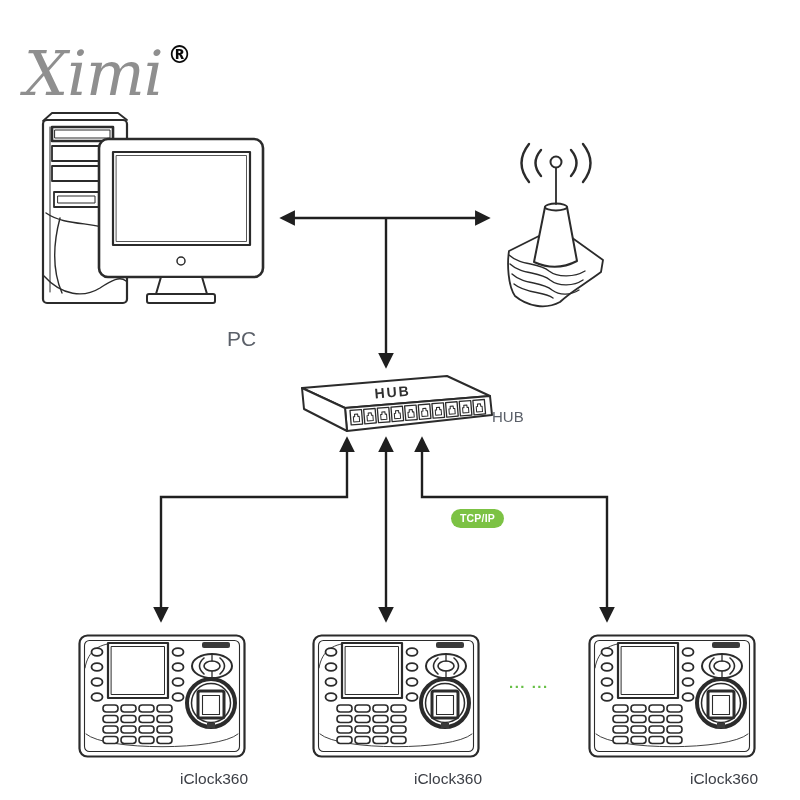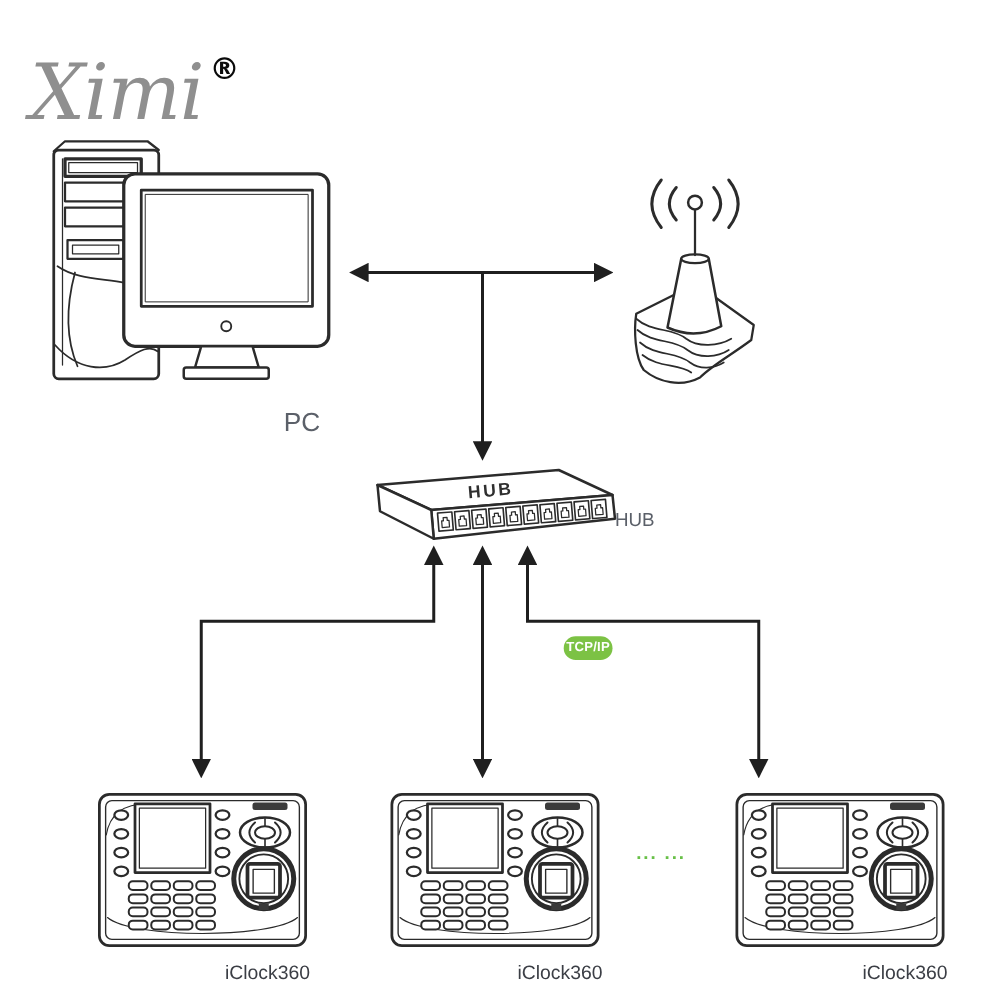--- a/index.html
+++ b/index.html
@@ -9,21 +9,21 @@
   svg.art{position:absolute;left:0;top:0;}
   .logo{position:absolute;left:24px;top:40px;color:#8f8f8f;
         font-family:"DejaVu Serif",serif;font-style:italic;font-size:62px;line-height:1.1;
         letter-spacing:-1px;text-align:right;}
   .logo .reg{font-family:"DejaVu Sans",sans-serif;font-style:normal;font-weight:bold;
              font-size:24px;color:#0a0a0a;vertical-align:32px;margin-left:5px;letter-spacing:0;}
   .pc-label{left:227px;top:280px;font-size:21px;color:#5b6069;margin-top:47px;}
   .hub-label{left:492px;top:408px;font-size:15px;color:#5b6069;}
   .device-label{top:770px;width:170px;text-align:right;font-size:15.5px;color:#3b3e45;}
   .dl0{left:78px;} .dl1{left:312px;} .dl2{left:588px;}
-  .badge{left:451px;top:509px;width:39px;height:19px;background:#7cc244;border-radius:10px;
+  .badge{left:451px;top:509px;width:53px;height:19px;background:#7cc244;border-radius:10px;
          color:#ffffff;font-size:10.5px;font-weight:bold;text-align:center;line-height:19px;
          letter-spacing:0.2px;}
   .dots{left:509px;top:674px;color:#68c047;font-size:15px;font-weight:bold;letter-spacing:1.5px;}
 </style>
 </head>
 <body>
 
 <div class="canvas">
 
   <svg class="art" width="800" height="800" viewBox="0 0 800 800">

